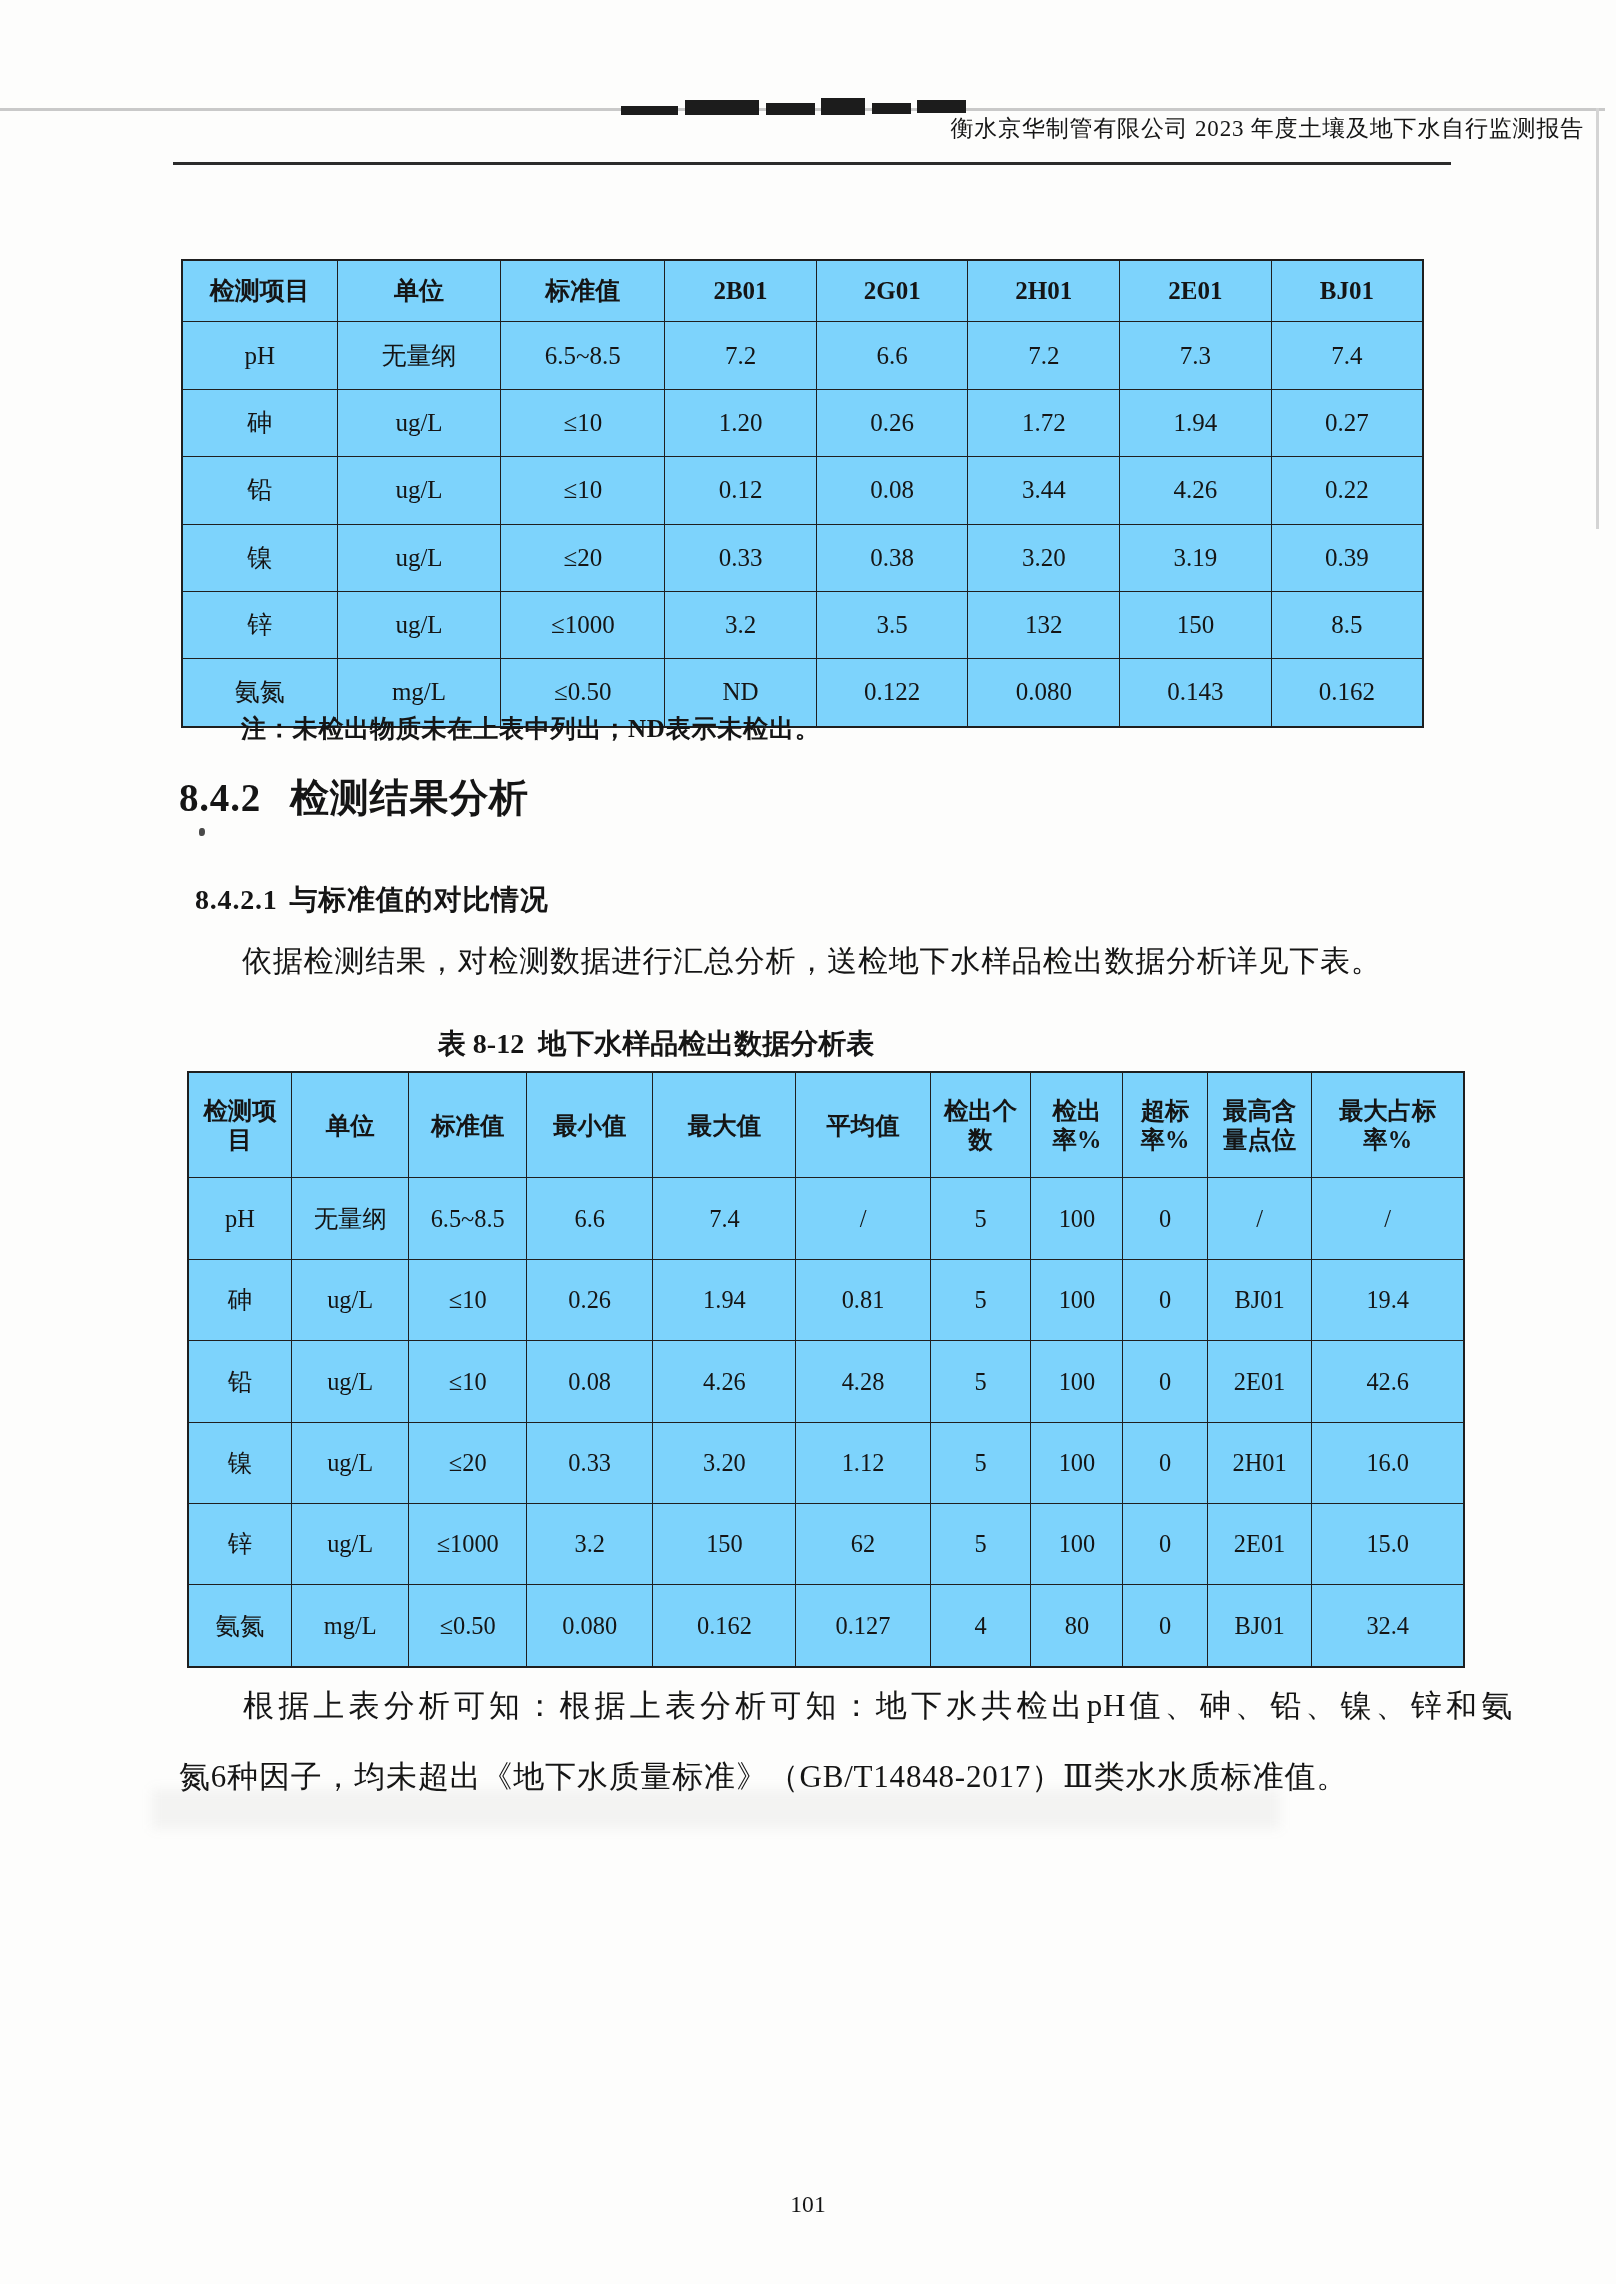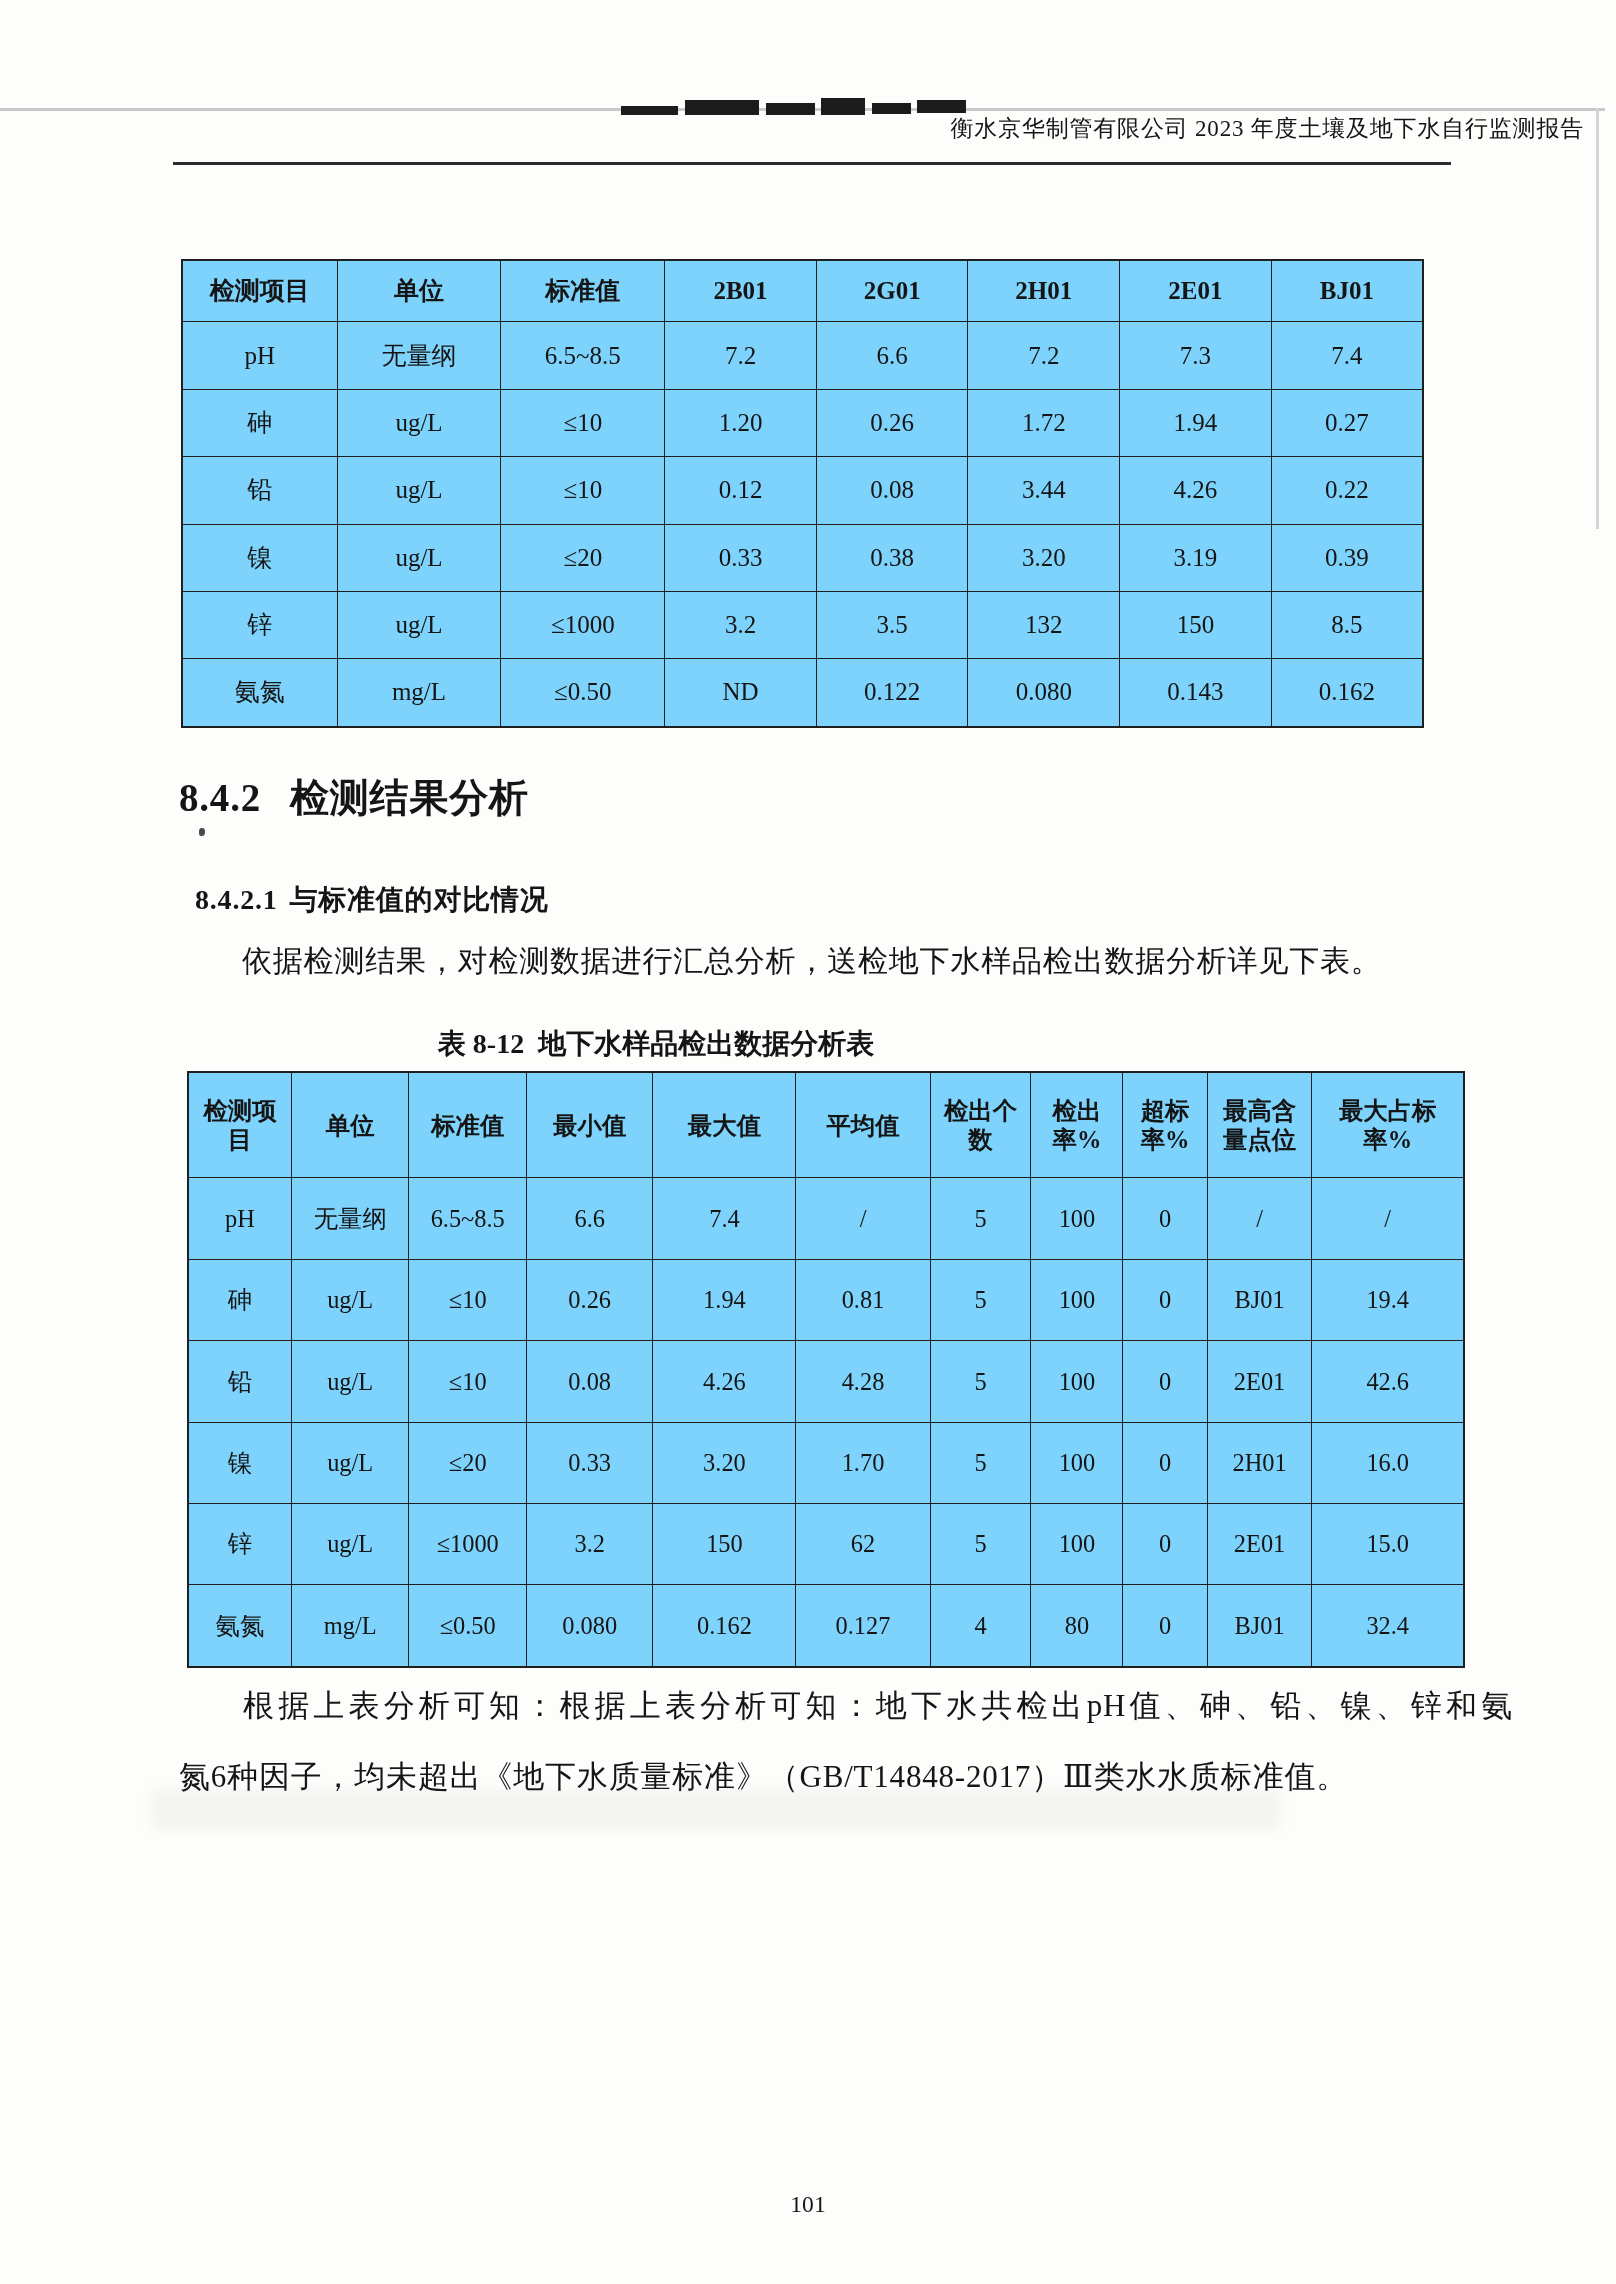--- a/index.html
+++ b/index.html
@@ -218,20 +218,21 @@
           <td>≤0.50</td>
           <td>ND</td>
           <td>0.122</td>
           <td>0.080</td>
           <td>0.143</td>
           <td>0.162</td>
         </tr>
       </tbody>
   </table>
 
+  <div class="note">注：未检出物质未在上表中列出；ND表示未检出。</div>
 
   <h2 class="h2"><span class="num">8.4.2</span><span>检测结果分析</span></h2>
   <div class="dot-artifact"></div>
 
   <h3 class="h3"><span class="num">8.4.2.1</span><span>与标准值的对比情况</span></h3>
 
   <p class="para1">依据检测结果，对检测数据进行汇总分析，送检地下水样品检出数据分析详见下表。</p>
 
   <div class="t-title t2-title">表 8-12  地下水样品检出数据分析表</div>
 
@@ -303,21 +304,21 @@
           <td>0</td>
           <td>2E01</td>
           <td>42.6</td>
         </tr>
         <tr>
           <td>镍</td>
           <td>ug/L</td>
           <td>≤20</td>
           <td>0.33</td>
           <td>3.20</td>
-          <td>1.70</td>
+          <td>1.12</td>
           <td>5</td>
           <td>100</td>
           <td>0</td>
           <td>2H01</td>
           <td>16.0</td>
         </tr>
         <tr>
           <td>锌</td>
           <td>ug/L</td>
           <td>≤1000</td>

